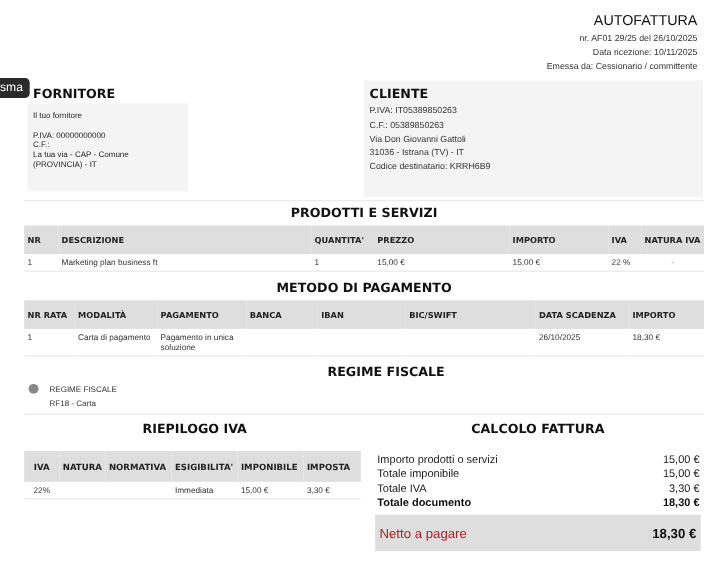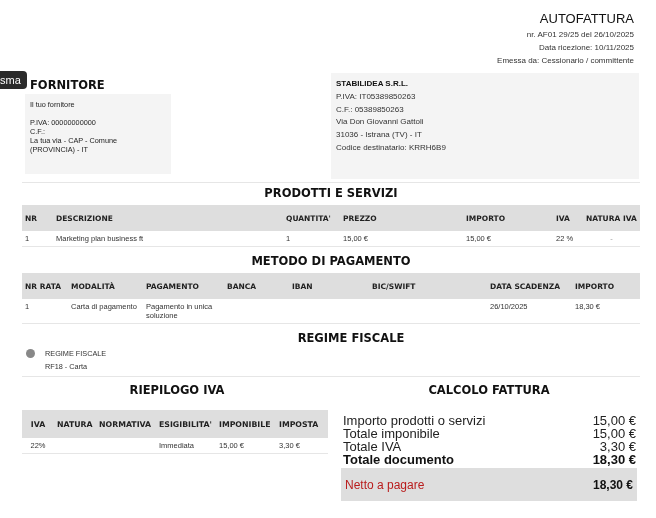--- a/index.html
+++ b/index.html
@@ -42,21 +42,21 @@
   #regime-dot { left: 26px; top: 349px; width: 9px; height: 9px; border-radius: 50%; background: #888; }
   #regime-label { left: 45px; top: 349px; font-size: 7.3px; color: #333; }
   #regime-value { left: 45px; top: 362px; font-size: 7.3px; color: #333; }
 
   
   #iva-table { position: absolute; left: 22px; width: 306px; top: 410px; }
   #iva-table th { background: #dedede; font-family: "DejaVu Sans", sans-serif; font-size: 7.8px; font-weight: bold; color: #222; height: 28px; padding: 0 3px; white-space: nowrap; text-align: left; }
   #iva-table td { font-size: 7.5px; color: #333; padding: 3px 3px; border-bottom: 1px solid #e6e6e6; }
 
   
-  .calc-row { left: 343px; width: 293px; font-size: 13px; color: #222; display: flex; justify-content: space-between; gap: 15px; }
+  .calc-row { left: 343px; width: 293px; font-size: 10px; color: #222; display: flex; justify-content: space-between; gap: 15px; }
   .calc-row.bold { font-weight: bold; color: #111; }
   #netto { left: 341px; top: 468px; width: 296px; height: 33px; background: #dedede; display: flex; justify-content: space-between; align-items: center; padding: 0 4px; }
   #netto-label { font-size: 12px; color: #b91c1c; }
   #netto-value { font-size: 12px; font-weight: bold; color: #111; }
 </style>
 </head>
 <body>
 
 <div id="doc-title" class="abs">AUTOFATTURA</div>
 <div class="abs hdr-line" style="top:30px">nr. AF01 29/25 del 26/10/2025</div>
@@ -68,21 +68,21 @@
   <div style="margin-bottom:9px">Il tuo fornitore</div>
   <div>P.IVA: 00000000000</div>
   <div>C.F.:</div>
   <div>La tua via - CAP - Comune</div>
   <div>(PROVINCIA) - IT</div>
 </div>
 
 <div id="tooltip" class="abs">sma</div>
 
 <div id="cliente-box" class="abs">
-  <div class="line bold">STABILIDEA S.R.L.</div>
+  <div id="cliente-title" class="section-h">CLIENTE</div>
   <div class="line">P.IVA: IT05389850263</div>
   <div class="line">C.F.: 05389850263</div>
   <div class="line">Via Don Giovanni Gattoli</div>
   <div class="line">31036 - Istrana (TV) - IT</div>
   <div class="line">Codice destinatario: KRRH6B9</div>
 </div>
 
 <div class="abs hr" style="top:182px"></div>
 
 <div class="abs section-h centered-h" style="top:186px">PRODOTTI E SERVIZI</div>

